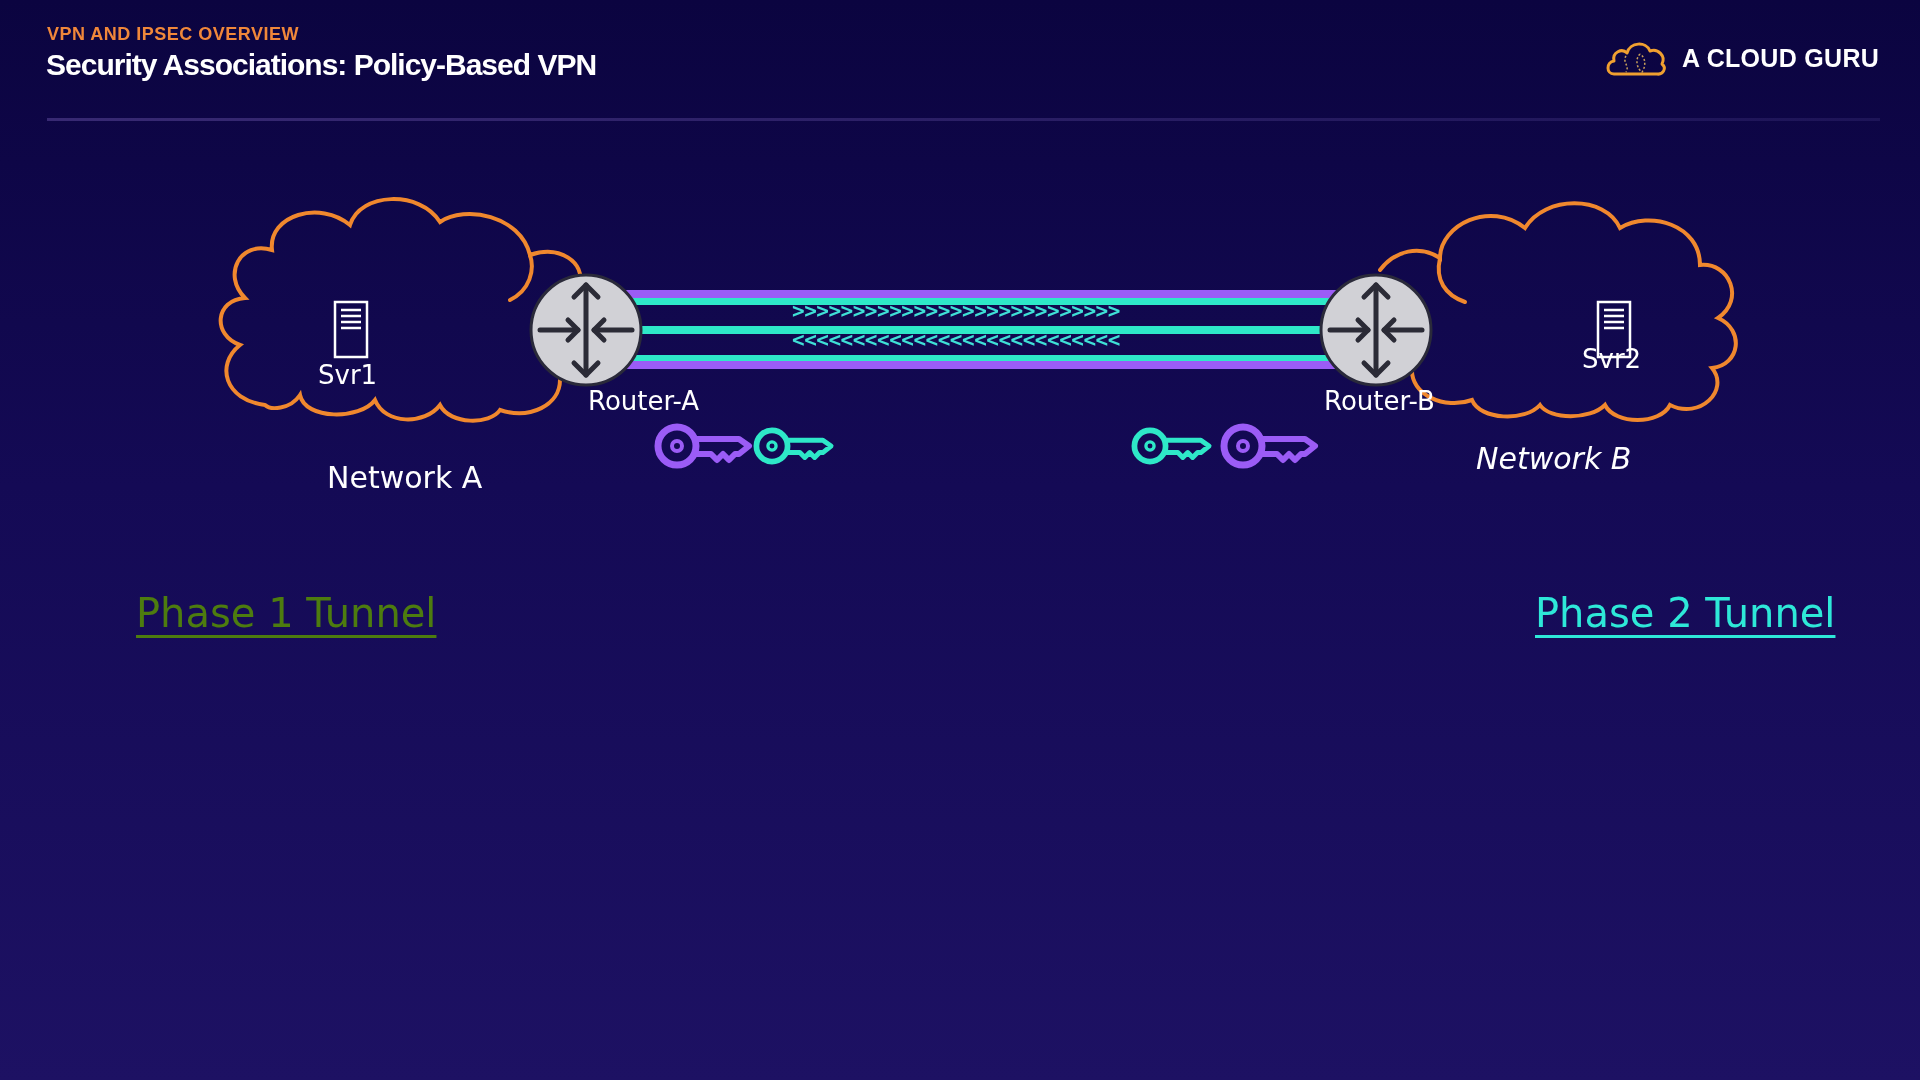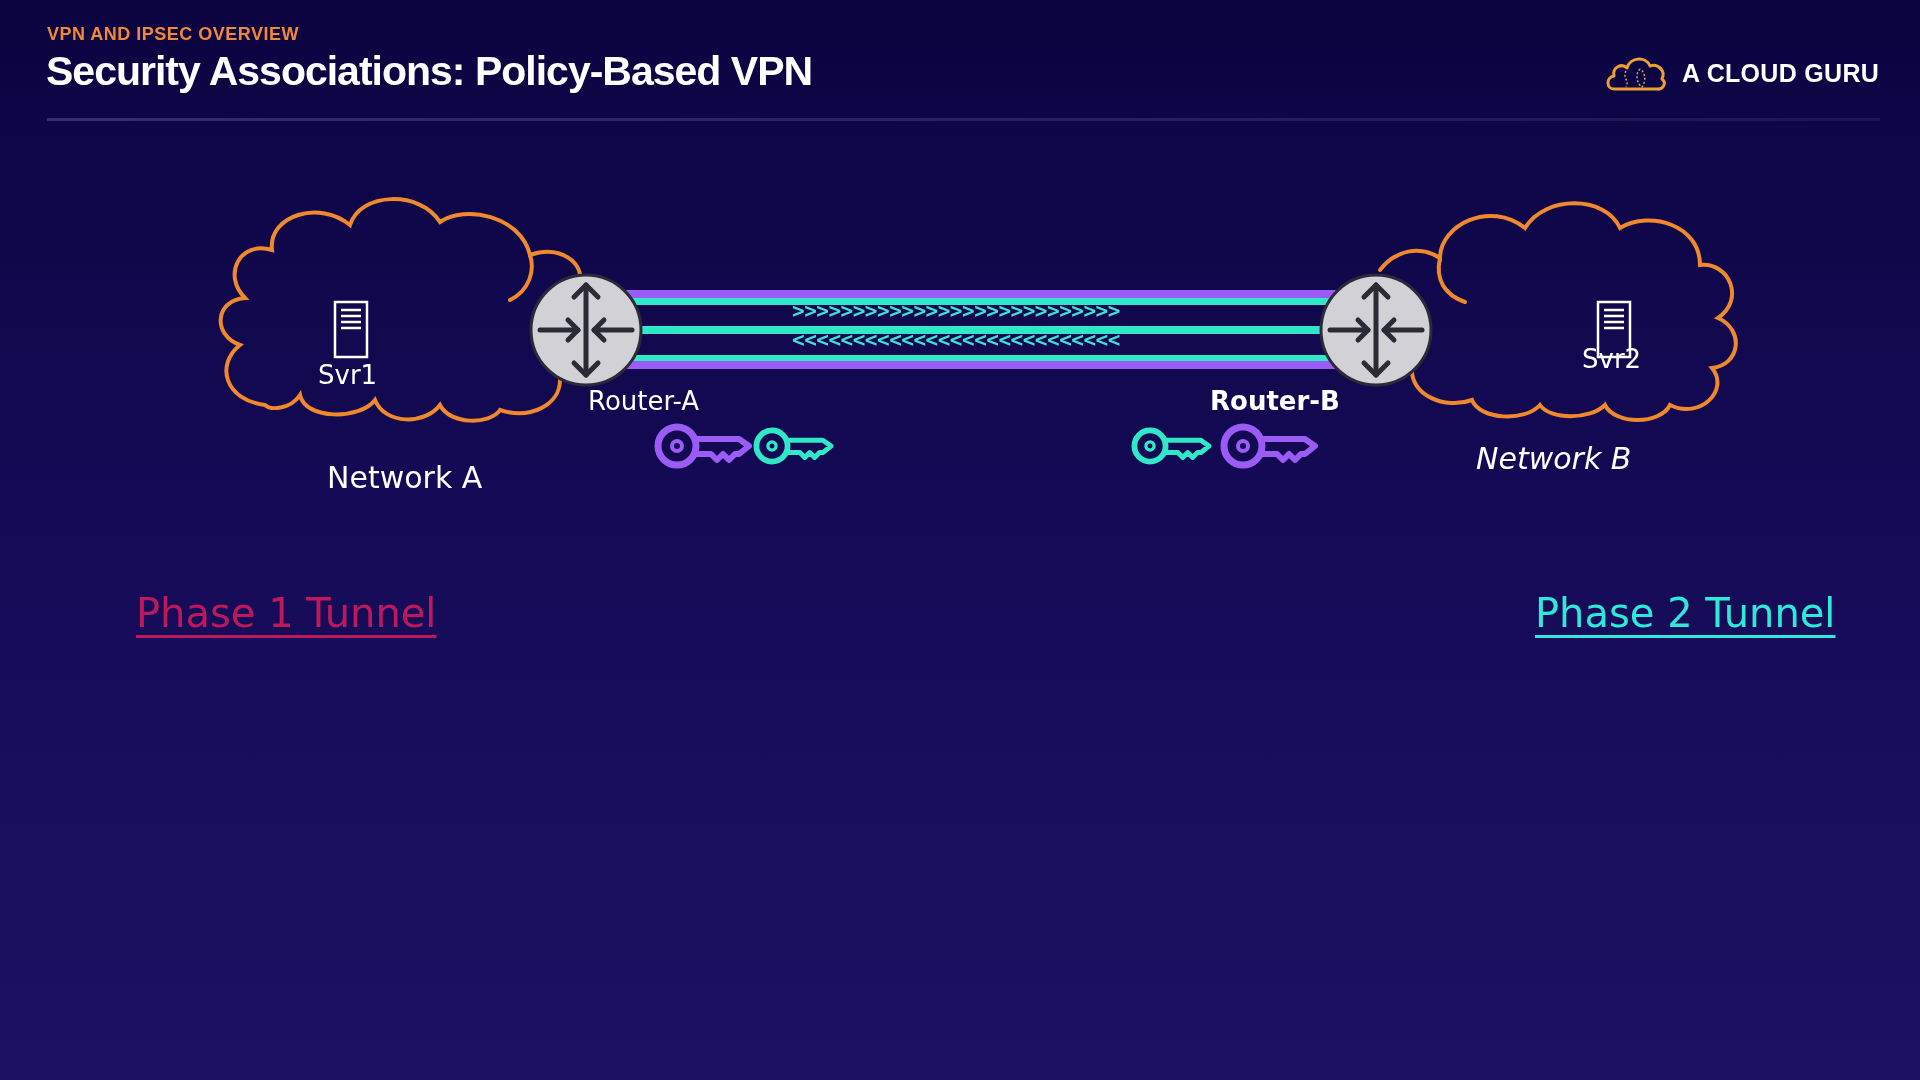--- a/index.html
+++ b/index.html
@@ -10,28 +10,28 @@
     color:#fff;
   }
   .eyebrow {
     position:absolute; left:47px; top:24px;
     font-size:18px; font-weight:700; letter-spacing:0.5px;
     color:#f0873a;
     text-align:right;
   }
   .title {
     position:absolute; left:46px; top:48px;
-    font-size:41px; font-weight:700; letter-spacing:-1px;
+    font-size:30px; font-weight:700; letter-spacing:-1px;
     color:#ffffff;
   }
   .divider {
     position:absolute; left:47px; top:118px; width:1833px; height:3px;
     background: linear-gradient(90deg, rgba(60,45,120,0.9), rgba(40,30,100,0.6));
   }
-  .logo { position:absolute; left:1604px; top:36px; display:flex; align-items:center;margin-top:15px; }
+  .logo { position:absolute; left:1604px; top:36px; display:flex; align-items:center; }
   .logo-text { margin-left:14px; font-size:25px; font-weight:700; letter-spacing:0.3px; color:#fff; }
   svg.diagram { position:absolute; left:0; top:0; }
   .label {
     position:absolute; color:#fff; font-size:26px;
     font-family: "DejaVu Sans", sans-serif; white-space:nowrap;
   }
   .label.big { font-size:30px; }
   .phase {
     position:absolute; font-size:40px; font-family:"DejaVu Sans", sans-serif;
     text-decoration: underline; text-underline-offset: 8px; text-decoration-thickness: 3px;
@@ -145,17 +145,17 @@
 </svg>
 
 <div class="chev" style="left:792px; top:299px;">&gt;&gt;&gt;&gt;&gt;&gt;&gt;&gt;&gt;&gt;&gt;&gt;&gt;&gt;&gt;&gt;&gt;&gt;&gt;&gt;&gt;&gt;&gt;&gt;&gt;&gt;&gt;</div>
 <div class="chev" style="left:792px; top:328px;">&lt;&lt;&lt;&lt;&lt;&lt;&lt;&lt;&lt;&lt;&lt;&lt;&lt;&lt;&lt;&lt;&lt;&lt;&lt;&lt;&lt;&lt;&lt;&lt;&lt;&lt;&lt;</div>
 
 <div class="label" style="left:318px; top:360px;">Svr1</div>
 <div class="label" style="left:588px; top:386px;text-align:center;">Router-A</div>
 <div class="label big" style="left:327px; top:436px;margin-top:24px;">Network A</div>
 
 <div class="label" style="left:1582px; top:344px;">Svr2</div>
-<div class="label" style="left:1210px; top:386px;font-weight:bold;">Router-B</div>
+<div class="label" style="left:1324px; top:386px;">Router-B</div>
 <div class="label big" style="left:1476px; top:441px;font-style:italic;">Network B</div>
 
-<div class="phase" style="left:136px; top:590px; color:#be185d;">Phase 1 Tunnel</div>
+<div class="phase" style="left:136px; top:590px; color:#4d7c0f;">Phase 1 Tunnel</div>
 <div class="phase" style="left:1535px; top:590px; color:#2ee8d8;">Phase 2 Tunnel</div>
 
 </body></html>

